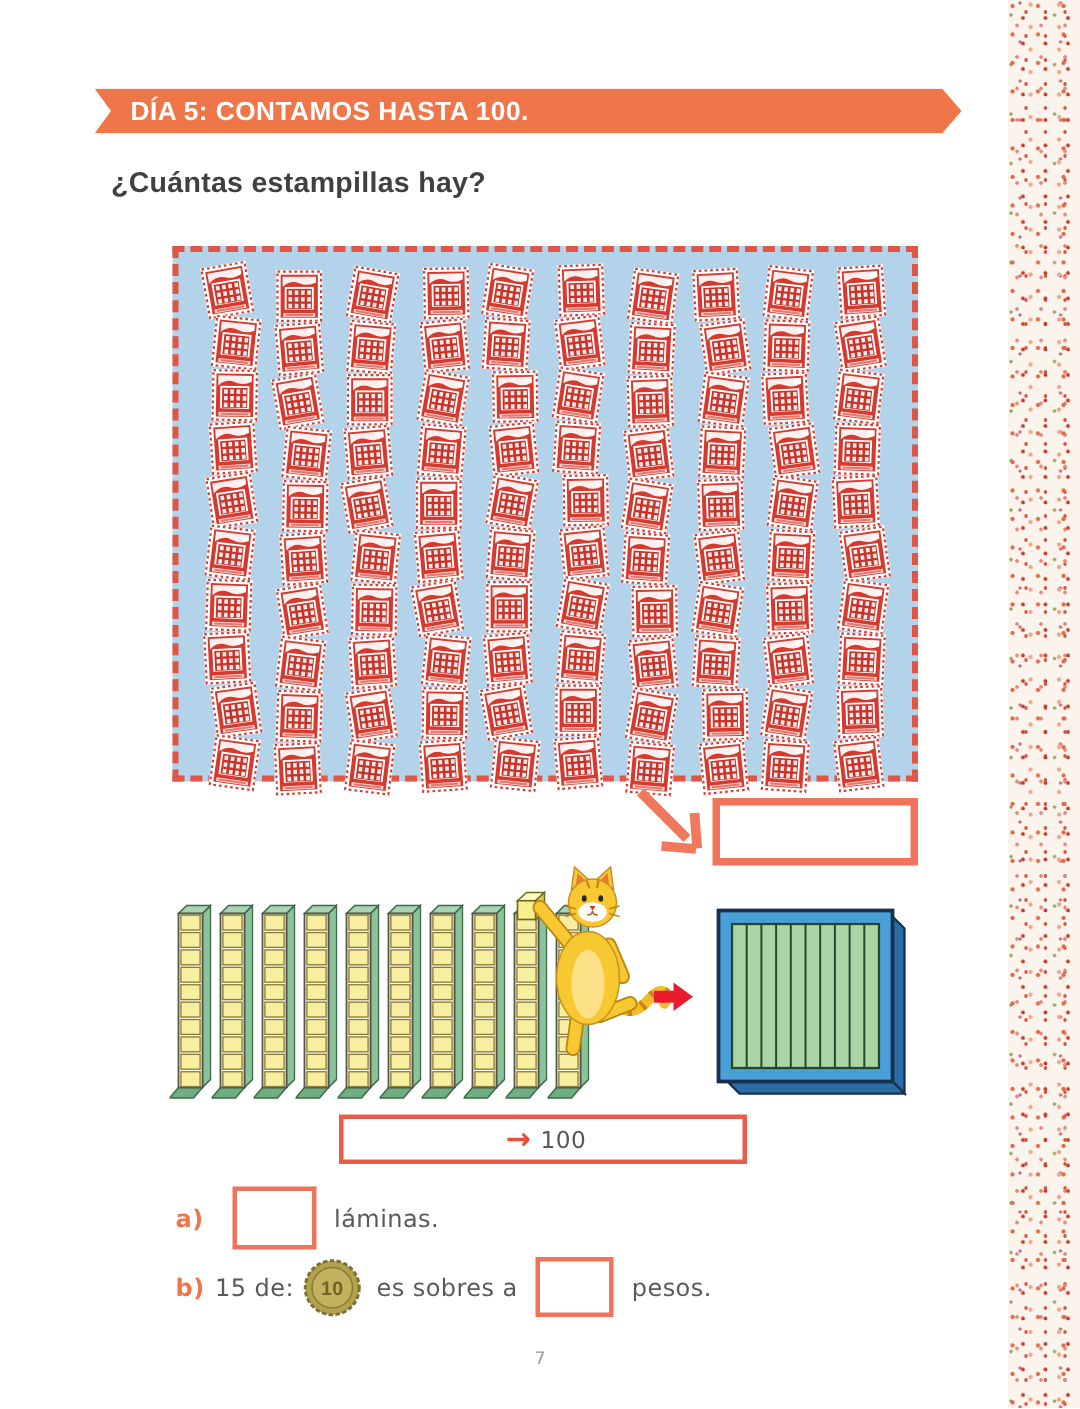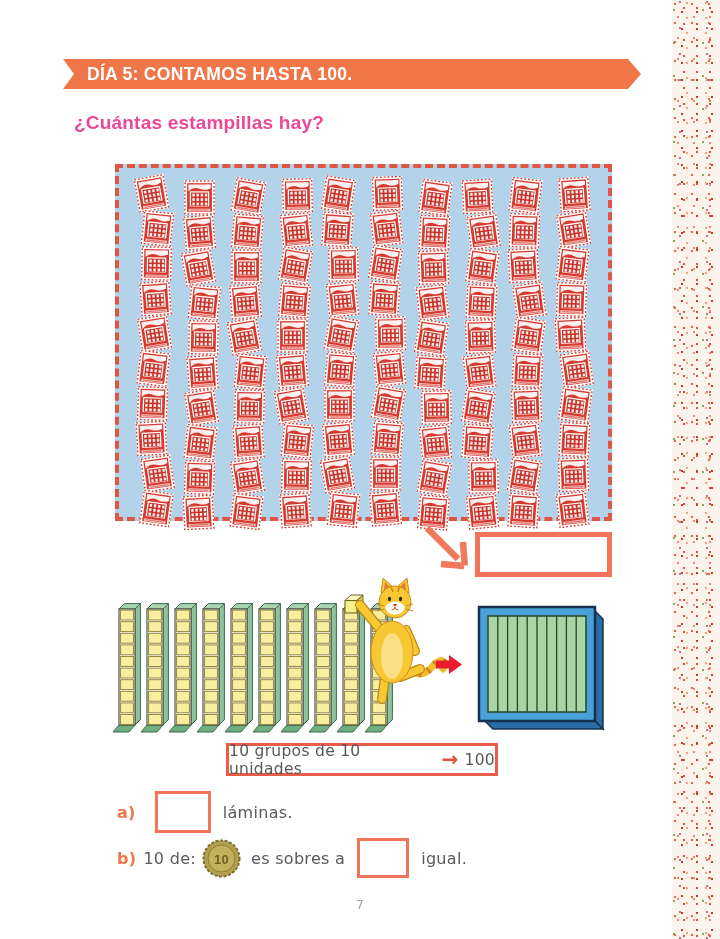--- a/index.html
+++ b/index.html
@@ -18,21 +18,21 @@
       radial-gradient(circle at 8px 2px,  #c87090 0.9px, transparent 1.3px);
     background-size:17px 19px,15px 17px,19px 15px,16px 21px,13px 16px,29px 33px,27px 26px;}
 
   
   .banner{position:absolute;left:63px;top:59px;width:578px;height:30px;background:#ef7648;
     clip-path:polygon(0 0, calc(100% - 13px) 0, 100% 50%, calc(100% - 13px) 100%, 0 100%, 11px 50%);
     display:flex;align-items:center;}
   .banner-title{color:#fff;font-family:"Liberation Sans",sans-serif;font-weight:bold;
     font-size:17.5px;letter-spacing:.3px;padding-left:24px;}
 
-  .heading2{position:absolute;left:74px;top:112px;color:#ec4899;
+  .heading2{position:absolute;left:74px;top:112px;color:#404040;
     font-family:"Liberation Sans",sans-serif;font-weight:bold;font-size:19px;letter-spacing:.2px;}
 
   
   .stamps-panel{position:absolute;left:115px;top:164px;width:497px;height:357px;
     box-sizing:border-box;background:#b3d3ea;border:4px dashed #e05544;padding:10px 12px;}
   #stamps-grid{display:grid;width:100%;height:100%;}
   .stamp{display:flex;align-items:center;justify-content:center;}
 
   
   .diag-arrow{position:absolute;left:420px;top:521px;}
@@ -2807,42 +2807,41 @@
         <line x1="40.4" y1="11" x2="40.4" y2="107" stroke="#26462c" stroke-width="1.3"></line>
         <line x1="50.2" y1="11" x2="50.2" y2="107" stroke="#26462c" stroke-width="1.3"></line>
         <line x1="60.0" y1="11" x2="60.0" y2="107" stroke="#26462c" stroke-width="1.3"></line>
         <line x1="69.8" y1="11" x2="69.8" y2="107" stroke="#26462c" stroke-width="1.3"></line>
         <line x1="79.6" y1="11" x2="79.6" y2="107" stroke="#26462c" stroke-width="1.3"></line>
         <line x1="89.4" y1="11" x2="89.4" y2="107" stroke="#26462c" stroke-width="1.3"></line>
         <line x1="99.2" y1="11" x2="99.2" y2="107" stroke="#26462c" stroke-width="1.3"></line>
   </svg></span>
 
   <div class="caption-box">
-    <span>10 grupos de 10 unidades</span>
     <span class="caption-arrow">→</span>
     <span>100</span>
   </div>
 
   <div class="exercise-line line-a">
     <span class="exercise-label">a)</span>
     <span class="inline-answer-box box-a"></span>
     <span>láminas.</span>
   </div>
 
   <div class="exercise-line line-b">
     <span class="exercise-label">b)</span>
-    <span>10 de:</span>
+    <span>15 de:</span>
     <span class="coin">
       <svg width="41" height="41" viewBox="0 0 41 41">
         <circle cx="20.5" cy="20.5" r="18" fill="#b2a250"></circle>
         <circle cx="20.5" cy="20.5" r="18" fill="none" stroke="#7d7030" stroke-width="2" stroke-dasharray="3 1.6"></circle>
         <circle cx="20.5" cy="20.5" r="13.5" fill="#c2b25e" stroke="#8a7c34" stroke-width="1"></circle>
         <text x="20.5" y="25.5" text-anchor="middle" font-family="Liberation Sans, sans-serif" font-weight="bold" font-size="13" fill="#6f6326" id="coin-value-text">10</text>
       </svg>
     </span>
     <span>es sobres a</span>
     <span class="inline-answer-box box-b"></span>
-    <span>igual.</span>
+    <span>pesos.</span>
   </div>
 
   <div class="page-number">7</div>
 
 </div>
 
 </body></html>

